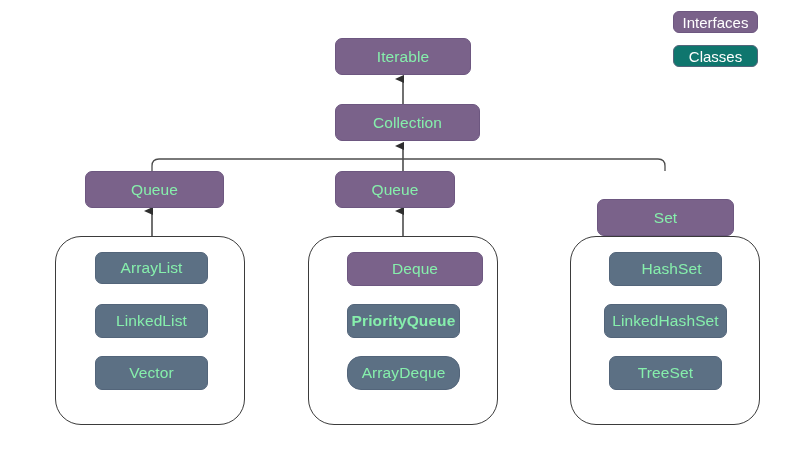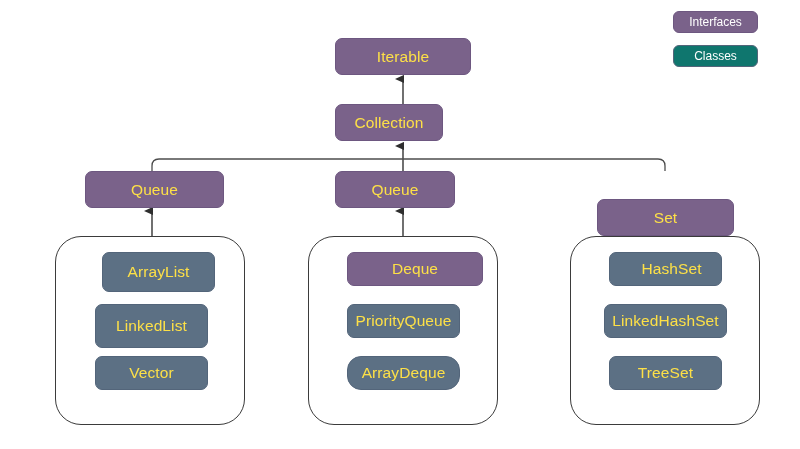--- a/index.html
+++ b/index.html
@@ -27,21 +27,21 @@
   }
 
   
   .node {
     position: absolute;
     box-sizing: border-box;
     display: flex;
     align-items: center;
     justify-content: center;
     border-radius: 7px;
-    color: #fde047;
+    color: #86efac;
     font-size: 15.5px;
     letter-spacing: 0.1px;
     text-align: center;
     line-height: 1;
     white-space: nowrap;
     z-index: 3;
   }
   .node.iface {
     background: #7a628a;
     border: 1px solid #6d5780;
@@ -67,21 +67,21 @@
     z-index: 4;
   }
   .legend-chip {
     position: absolute;
     box-sizing: border-box;
     display: flex;
     align-items: center;
     justify-content: center;
     border-radius: 6px;
     color: #ffffff;
-    font-size: 12px;
+    font-size: 15px;
     line-height: 1;
     white-space: nowrap;
   }
   .legend-chip.iface {
     background: #7a628a;
     border: 1px solid #6d5780;
   }
   .legend-chip.klass {
     background: #0f766e;
     border: 1px solid #53657a;
@@ -122,50 +122,50 @@
   </div>
 
   <div class="group" style="left:55px; top:236px; width:190px; height:189px;"></div>
   <div class="group" style="left:308px; top:236px; width:190px; height:189px;"></div>
   <div class="group" style="left:570px; top:236px; width:190px; height:189px;"></div>
 
   <div class="node iface" style="left:335px; top:38px; width:136px; height:37px;">
     <span>Iterable</span>
   </div>
 
-  <div class="node iface" style="left:335px; top:104px; width:108px; height:37px;">
+  <div class="node iface" style="left:335px; top:104px; width:145px; height:37px;">
     <span>Collection</span>
   </div>
 
   <div class="node iface" style="left:85px; top:171px; width:139px; height:37px;">
     <span>Queue</span>
   </div>
 
   <div class="node iface" style="left:335px; top:171px; width:120px; height:37px;">
     <span>Queue</span>
   </div>
 
   <div class="node iface" style="left:597px; top:171px; width:137px; height:37px;margin-top:28px;">
     <span>Set</span>
   </div>
 
-  <div class="node klass" style="left:102px; top:252px; width:113px; height:40px;">
+  <div class="node klass" style="left:95px; top:252px; width:113px; height:32px;">
     <span>ArrayList</span>
   </div>
-  <div class="node klass" style="left:95px; top:304px; width:113px; height:44px;">
+  <div class="node klass" style="left:95px; top:304px; width:113px; height:34px;">
     <span>LinkedList</span>
   </div>
   <div class="node klass" style="left:95px; top:356px; width:113px; height:34px;">
     <span>Vector</span>
   </div>
 
   <div class="node iface" style="left:347px; top:252px; width:136px; height:34px;">
     <span>Deque</span>
   </div>
-  <div class="node klass" style="left:347px; top:304px; width:113px; height:34px;">
+  <div class="node klass" style="left:347px; top:304px; width:113px; height:34px;font-weight:bold;">
     <span>PriorityQueue</span>
   </div>
   <div class="node klass" style="left:347px; top:356px; width:113px; height:34px;border-radius:14px;">
     <span>ArrayDeque</span>
   </div>
 
   <div class="node klass" style="left:609px; top:252px; width:113px; height:34px;padding-left:12px;">
     <span>HashSet</span>
   </div>
   <div class="node klass" style="left:604px; top:304px; width:123px; height:34px;">

